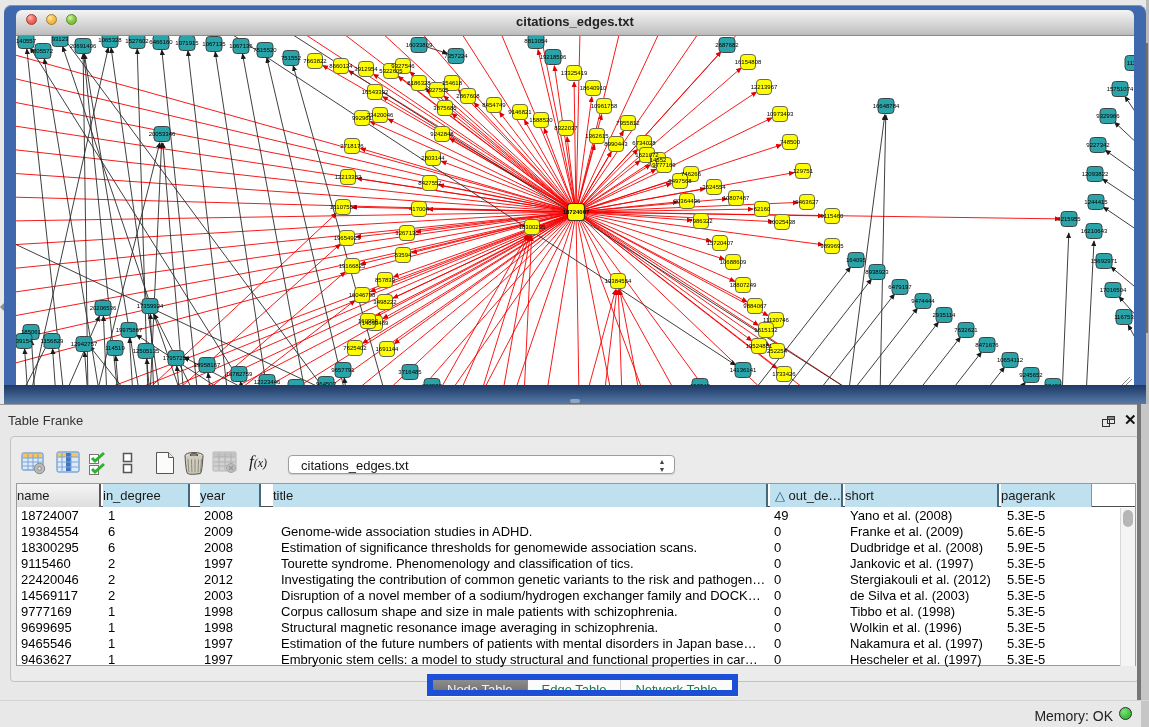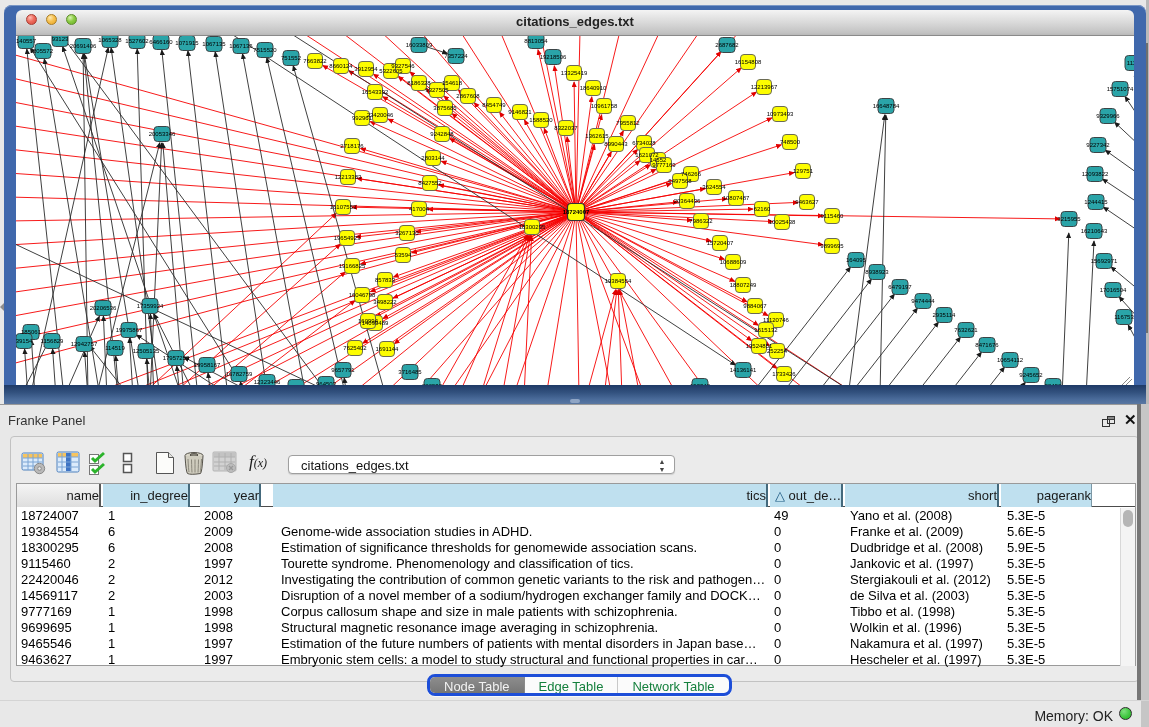--- a/index.html
+++ b/index.html
@@ -43,21 +43,21 @@
 .ticon{top:46px}
 #dropdown{left:288px;top:51px;width:387px;height:19px;background:#fff;
  border:1px solid #9f9f9f;border-radius:4px;box-shadow:0 1px 1px rgba(0,0,0,.12)}
 #ddtext{left:12px;top:2px;font-size:13px;color:#111}
 #ddarr{left:366px;top:0px;width:14px;height:19px;font-size:7px;color:#444;text-align:center;line-height:8px;padding-top:2px}
 
 
 #tbl{left:16px;top:483px;width:1120px;height:183px;background:#fff;border:1px solid #9a9a9a}
 #thead{left:0;top:0;width:1118px;height:23px;border-bottom:1px solid #4c4c4c}
 .th{position:absolute;top:0;height:23px;background:#bfe0ef;border-right:2px solid #44697c;
- font-size:13px;color:#1a1a1a;text-align:right;line-height:23px;overflow:hidden;white-space:nowrap}
+ font-size:13px;color:#1a1a1a;text-align:left;line-height:23px;overflow:hidden;white-space:nowrap}
 #th0{left:0;width:84px;background:linear-gradient(#f5f5f5,#dedede);border-right:2px solid #585858}
 #th1{left:86px;width:87px}
 #th2{left:183px;width:61px}
 #th3{left:256px;width:495px}
 #th4{left:753px;width:73px;text-align:left;padding-left:5px}
 #th5{left:828px;width:154px}
 #th6{left:984px;width:91px;border-right:1px solid #7c98a6}
 #tbody{left:0;top:23px;width:1118px}
 .tr{position:relative;height:16px;font-size:13px;color:#000;white-space:nowrap}
 .tr div{position:absolute;top:1px;overflow:hidden}
@@ -65,21 +65,21 @@
 .c1{left:91px;width:90px}
 .c2{left:187px;width:68px}
 .c3{left:264px;width:488px}
 .c4{left:757px;width:68px}
 .c5{left:833px;width:148px}
 .c6{left:990px;width:85px}
 #vsb{left:1103px;top:24px;width:15px;height:158px;background:#f4f4f4;border-left:1px solid #d8d8d8}
 #vsbt{left:2px;top:2px;width:10px;height:17px;background:#b6b6b6;border-radius:5px}
 
 
-#tabs{left:427px;top:674px;height:22px;border:3px solid #1d4ed8;border-radius:8px;
+#tabs{left:427px;top:674px;height:22px;border:6px solid #1d4ed8;border-radius:0;
  background:#fbfbfb;display:flex;font-size:13px;line-height:20px;overflow:hidden;
  box-shadow:0 1px 0 rgba(255,255,255,.7)}
 .tab{padding:0 14px;color:#15803d}
 #tab1{background:linear-gradient(#8d8d8d,#767676);color:#f2f2f2;border-right:1px solid #8a8a8a}
 #tab2{border-right:1px solid #c9c9c9}
 
 
 #mem{right:36px;top:708px;font-size:14px;color:#222}
 #memdot{left:1119px;top:707px;width:13px;height:13px;border-radius:50%;
  background:radial-gradient(circle at 35% 30%,#7fe07f,#3bc43b 60%,#2eb52e);border:1.5px solid #2d2d2d}
@@ -584,21 +584,21 @@
 </svg></div>
   <div class="abs" id="botbar"></div>
   <div class="abs" id="notch"></div>
 </div>
 
 <div class="abs" id="rstrip"></div>
 <div class="abs" id="rline"></div>
 
 <div class="abs" id="tp">
   <div class="abs" id="tph">
-    <div class="abs" id="tphlbl">Franke Panel</div>
+    <div class="abs" id="tphlbl">Table Franke</div>
     <svg class="abs" id="flicon" viewBox="0 0 13 11">
         <rect x="0.5" y="3.5" width="7" height="7" fill="none" stroke="#333"></rect>
         <rect x="5.5" y="0.5" width="7" height="7" fill="none" stroke="#333"></rect>
         <rect x="5.5" y="0.5" width="7" height="3" fill="#888" stroke="#333"></rect>
       </svg>
     <div class="abs" id="xicon">✕</div>
   </div>
   <div class="abs" id="inner"></div>
 </div>
 <div class="abs" id="rstrip2"></div>
@@ -658,21 +658,21 @@
     <div class="abs" id="ddtext">citations_edges.txt</div>
     <div class="abs" id="ddarr">▲<br>▼</div>
   </div>
 </div>
 
 <div class="abs" id="tbl">
   <div class="abs" id="thead">
     <div class="th" id="th0">name</div>
     <div class="th" id="th1">in_degree</div>
     <div class="th" id="th2">year</div>
-    <div class="th" id="th3">tics</div>
+    <div class="th" id="th3">title</div>
     <div class="th" id="th4"><span style="color:#16537e">△</span> out_de…</div>
     <div class="th" id="th5">short</div>
     <div class="th" id="th6">pagerank</div>
   </div>
   <div class="abs" id="tbody">
 <div class="tr">
         <div class="c0">18724007</div>
         <div class="c1">1</div>
         <div class="c2">2008</div>
         <div class="c4">49</div>

